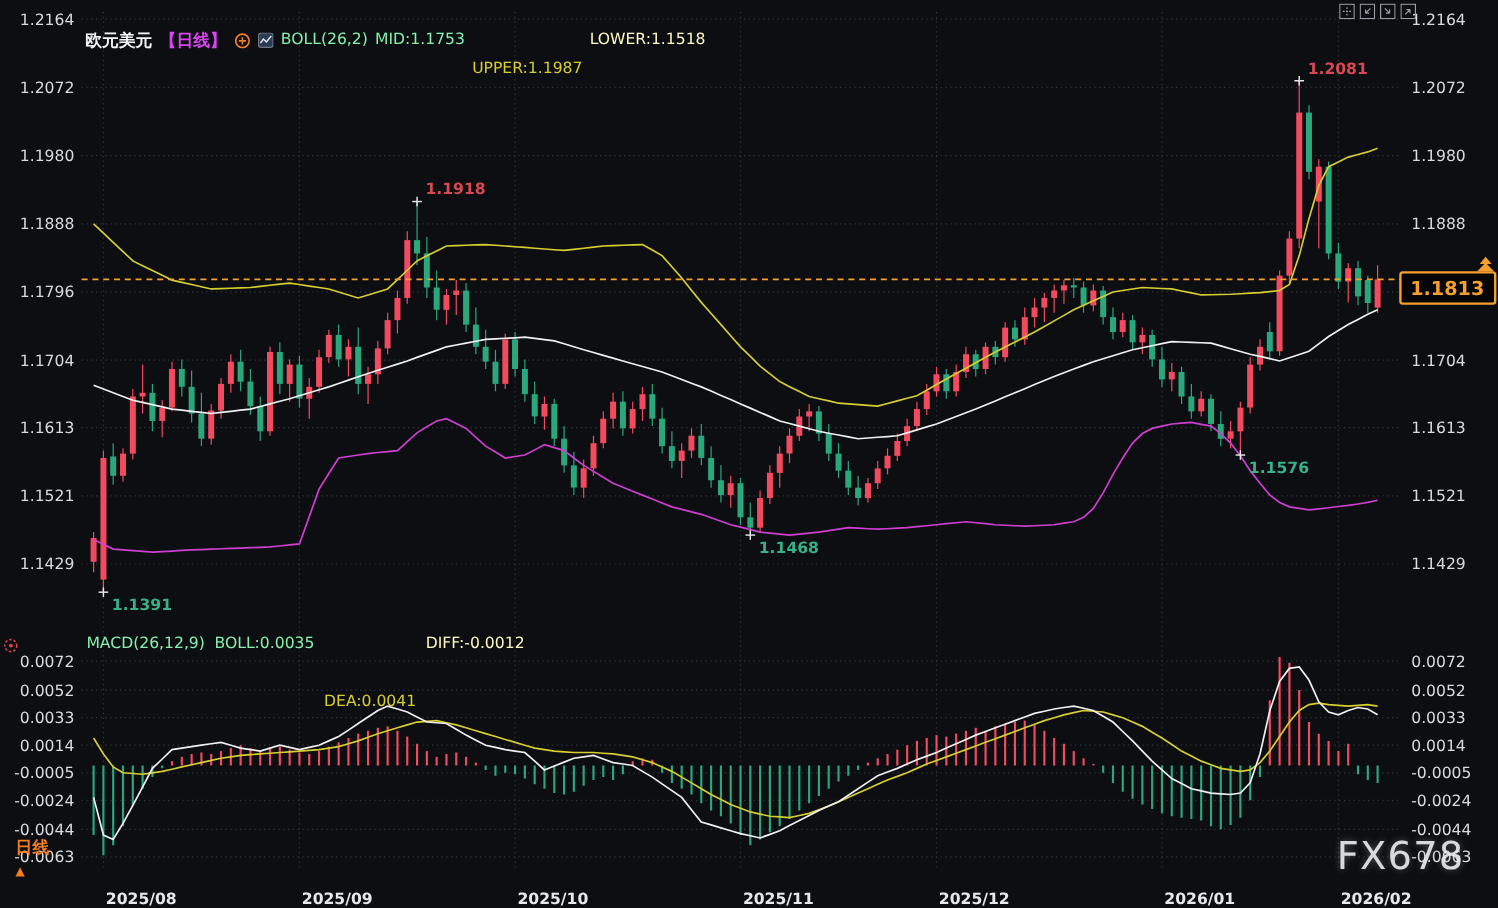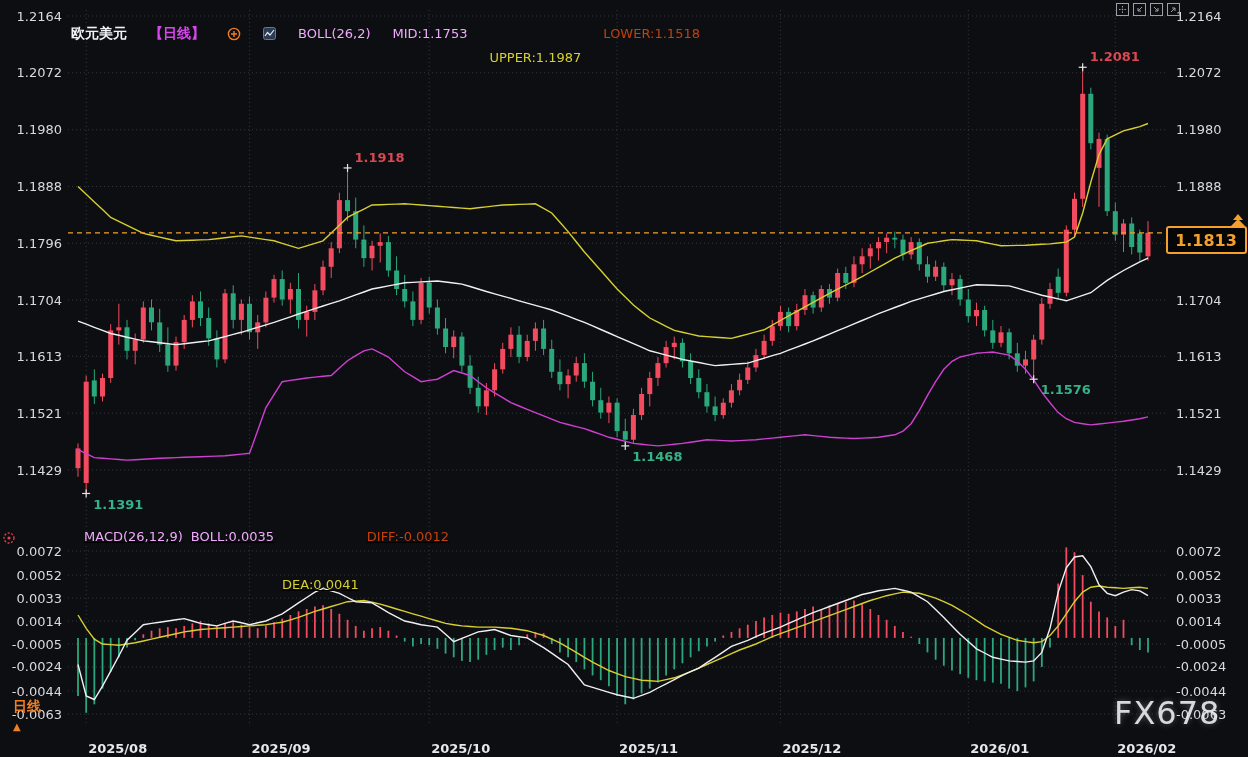--- a/index.html
+++ b/index.html
@@ -1,26 +1,26 @@
 <!DOCTYPE html>
 <html><head>
 <meta charset="utf-8">
 <style>
   html,body{margin:0;padding:0;background:#0d0e12;}
   body{width:1248px;height:757px;position:relative;overflow:hidden;
        font-family:"DejaVu Sans","Liberation Sans",sans-serif;}
   .abs{position:absolute;}
   #chart{position:absolute;left:0;top:0;}
-  .hdr{left:71px;top:2px;font-size:13px;white-space:nowrap;display:flex;align-items:center;gap:22px;z-index:5;}
+  .hdr{left:71px;top:2px;font-size:13px;white-space:nowrap;display:flex;align-items:center;gap:6px;z-index:5;}
   .sym{color:#f2f3f5;font-weight:700;font-size:14px;}
   .ptag{color:#d946ef;font-weight:700;font-size:14px;cursor:pointer;}
-  .w{color:#f0abfc;}
+  .w{color:#86efac;}
   .y{color:#d6cf2f;margin-top:48px;}
-  .m{color:#c2410c;}
-  .macd-hdr{left:84px;top:529px;font-size:13px;white-space:nowrap;display:flex;gap:8px;z-index:5;text-decoration:underline;}
+  .m{color:#fef9c3;}
+  .macd-hdr{left:72px;top:529px;font-size:13px;white-space:nowrap;display:flex;gap:8px;z-index:5;}
   .tools{right:68px;top:1px;display:flex;gap:4px;z-index:5;}
   .tools span{display:inline-block;width:13px;height:13px;cursor:pointer;}
   .period-corner{left:13px;top:698px;color:#f07e22;font-weight:700;font-size:14px;display:flex;align-items:flex-start;gap:5px;cursor:pointer;z-index:5;flex-direction:column;}
   .period-corner .tri{font-size:10px;}
   .wm{left:1114px;top:694px;font-size:32px;font-weight:500;color:#e9ebef;opacity:.92;letter-spacing:1px;z-index:4;
       text-shadow:0 0 6px rgba(180,185,195,.45);}
   .macd-dot{left:2px;top:530px;z-index:5;}
 </style>
 </head>
 <body>

